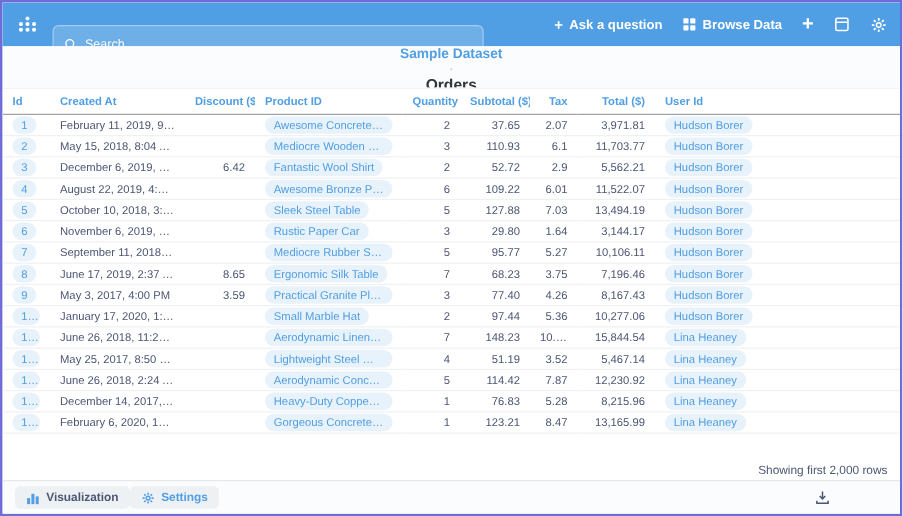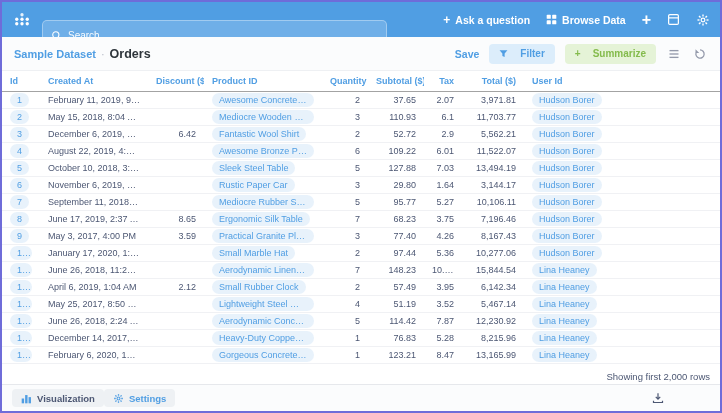--- a/index.html
+++ b/index.html
@@ -20,21 +20,21 @@
   .search input::placeholder { color:rgba(255,255,255,0.95); }
   .nav-right { margin-left:auto; display:flex; align-items:center; gap:16px; }
   .nav-link { display:flex; align-items:center; gap:5px; color:#fff; font-size:10.5px;
               font-weight:bold; cursor:pointer; text-decoration:none; white-space:nowrap; }
   .nav-plus { font-size:12px; font-weight:bold; }
   .nav-icon { color:#fff; display:flex; align-items:center; cursor:pointer; }
   .plus-big { font-size:16px; font-weight:bold; line-height:1; }
 
   
   .qb-header { height:33px; background:#fbfcfd; display:flex; align-items:center;
-               padding:0 12px; flex-shrink:0; }
+               padding:0 12px; flex-shrink:0;flex-direction:column; }
   .crumb-dataset { color:#509EE3; font-size:11px; font-weight:bold; cursor:pointer; }
   .crumb-sep { color:#b8bcc7; font-size:11px; margin:0 5px; }
   .crumb-table { color:#2e353b; font-size:12.5px; font-weight:bold; }
   .qb-actions { margin-left:auto; display:flex; align-items:center; gap:10px; }
   .save-link { color:#509EE3; font-size:10.5px; font-weight:bold; cursor:pointer; }
   .btn { height:20px; border-radius:4px; display:flex; align-items:center; gap:12px;
          padding:0 10px; font-size:10px; font-weight:bold; cursor:pointer; border:none;
          font-family:"Liberation Sans",sans-serif; }
   .btn-filter { background:#dcedfb; color:#509EE3; }
   .btn-summarize { background:#e5f3d7; color:#84BB4C; }
@@ -319,32 +319,20 @@
             <td class="num"></td>
             <td><span class="pill">Aerodynamic Linen Coat</span></td>
             <td class="num">7</td>
             <td class="num">148.23</td>
             <td class="num">10.19</td>
             <td class="num">15,844.54</td>
             <td><span class="pill">Lina Heaney</span></td>
             <td></td>
           </tr>
           <tr>
-            <td><span class="pill">13</span></td>
-            <td>April 6, 2019, 1:04 AM</td>
-            <td class="num">2.12</td>
-            <td><span class="pill">Small Rubber Clock</span></td>
-            <td class="num">2</td>
-            <td class="num">57.49</td>
-            <td class="num">3.95</td>
-            <td class="num">6,142.34</td>
-            <td><span class="pill">Lina Heaney</span></td>
-            <td></td>
-          </tr>
-          <tr>
             <td><span class="pill">14</span></td>
             <td>May 25, 2017, 8:50 PM</td>
             <td class="num"></td>
             <td><span class="pill">Lightweight Steel Watch</span></td>
             <td class="num">4</td>
             <td class="num">51.19</td>
             <td class="num">3.52</td>
             <td class="num">5,467.14</td>
             <td><span class="pill">Lina Heaney</span></td>
             <td></td>

